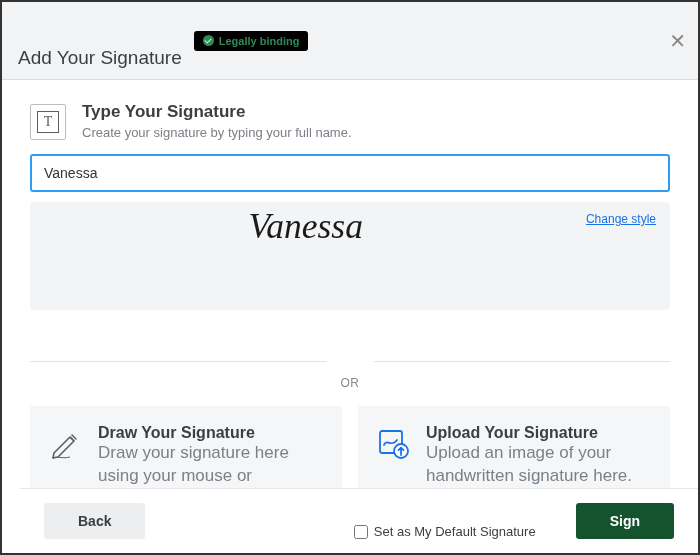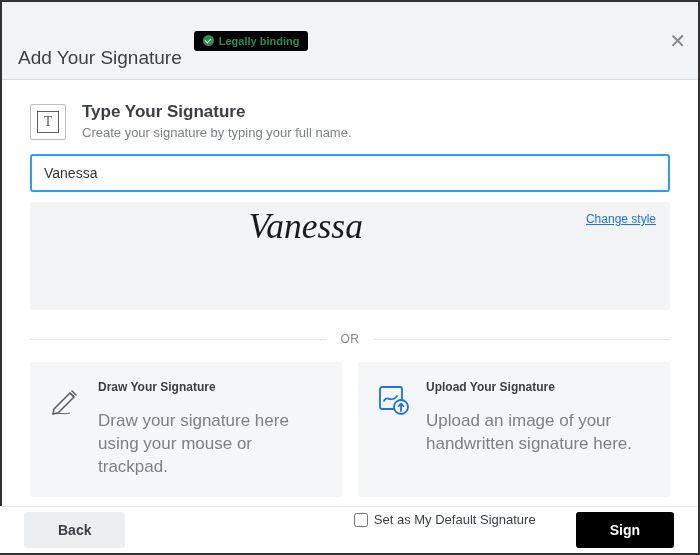--- a/index.html
+++ b/index.html
@@ -142,20 +142,21 @@
   }
   .divider .line {
     flex: 1;
     height: 1px;
     background: #e1e4e7;
   }
   .divider .or {
     font-size: 12px;
     color: #888;
     letter-spacing: 0.5px;
+    margin-top: 44px;
   }
 
   .cards {
     display: flex;
     gap: 16px;
   }
   .card {
     flex: 1;
     background: #f5f6f7;
     padding: 18px 18px 18px 18px;
@@ -167,38 +168,38 @@
   }
   .card-icon {
     width: 34px; height: 34px;
     flex-shrink: 0;
     display: flex;
     align-items: center;
     justify-content: center;
     margin-top: 2px;
   }
   .card-title {
-    font-size: 12px;
+    font-size: 16px;
     font-weight: 600;
     color: #3a3f44;
-    margin-bottom: 16px;
+    margin-bottom: 0;
   }
   .card-sub {
     font-size: 17px;
     color: #7b8187;
     line-height: 1.35;
   }
 
   .footer {
     position: absolute;
-    left: 0; right: 2px; bottom: 2px;
+    left: 20px; right: 2px; bottom: 2px;
     border-top: 1px solid #e6e8ea;
-    padding: 5px 24px;
-    display: flex;
-    align-items: flex-start;
+    padding: 14px 24px;
+    display: flex;
+    align-items: flex-end;
     background: #fff;
   }
   .btn-back {
     background: #eceeef;
     border: none;
     color: #3a3f44;
     font-size: 14px;
     font-weight: 600;
     padding: 10px 34px;
     border-radius: 3px;
@@ -214,21 +215,21 @@
   .default-wrap input {
     width: 14px; height: 14px;
     cursor: pointer;
   }
   .default-wrap label {
     font-size: 13px;
     color: #3a3f44;
     cursor: pointer;
   }
   .btn-sign {
-    background: #000000;
+    background: #14532d;
     border: none;
     color: #fff;
     font-size: 14px;
     font-weight: 600;
     padding: 10px 34px;
     border-radius: 3px;
     cursor: pointer;
   }
 </style>
 </head>

